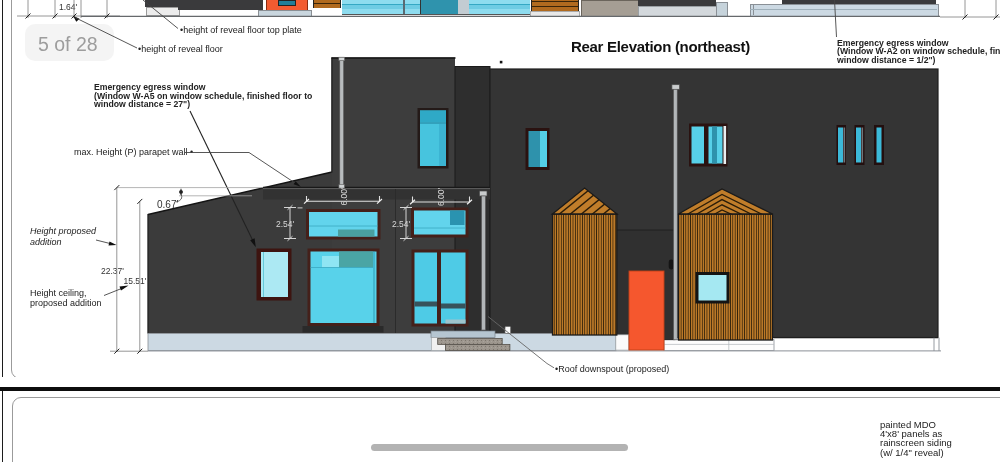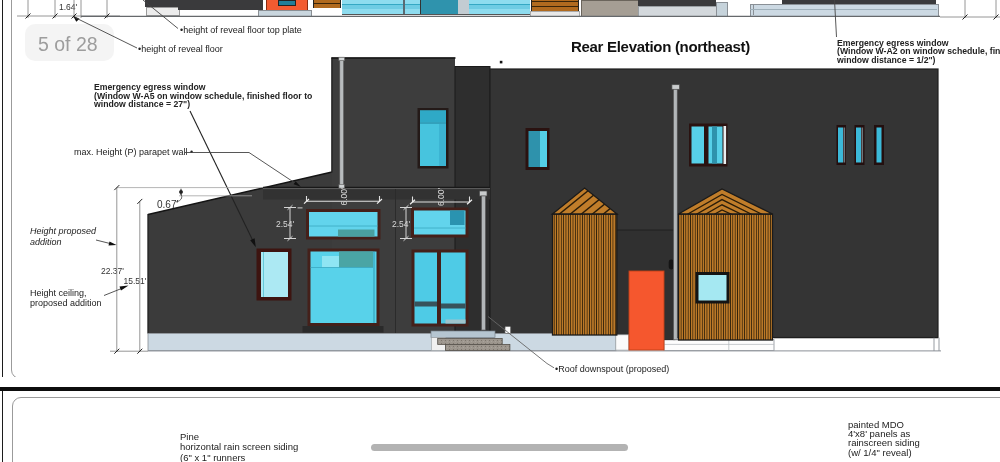--- a/index.html
+++ b/index.html
@@ -406,20 +406,19 @@
 <div class="abs" style="left:0;top:377px;width:1000px;height:10px;background:#fff;"></div>
 
 <div class="abs" style="left:0;top:387.2px;width:1000px;height:4.2px;background:#0d0d0d;"></div>
 
 <div class="abs" style="left:0;top:391.4px;width:1000px;height:71px;background:#fff;"></div>
 
 <div class="abs" style="left:11.5px;top:397.3px;width:1100px;height:200px;border:1px solid #9b9b9b;border-radius:9px;"></div>
 
 <div class="abs" style="left:1.6px;top:391.4px;width:1.8px;height:71px;background:#1c1c1c;"></div>
 
-<div class="txt" style="left:180px;top:431.5px;font-size:9.5px;line-height:10.6px;">Pine<br>horizontal rain screen siding<br>(6" x 1" runners</div>
 
 <div class="abs" style="left:370.5px;top:443.5px;width:257px;height:7.5px;background:#b3b3b3;border-radius:4px;"></div>
 
 
-<div class="txt" style="left:848px;top:419.5px;font-size:9.5px;line-height:9.4px;">painted MDO<br>4'x8' panels as<br>rainscreen siding<br>(w/ 1/4" reveal)</div>
+<div class="txt" style="left:880px;top:419.5px;font-size:9.5px;line-height:9.4px;">painted MDO<br>4'x8' panels as<br>rainscreen siding<br>(w/ 1/4" reveal)</div>
 
 </div>
 
 </body></html>

